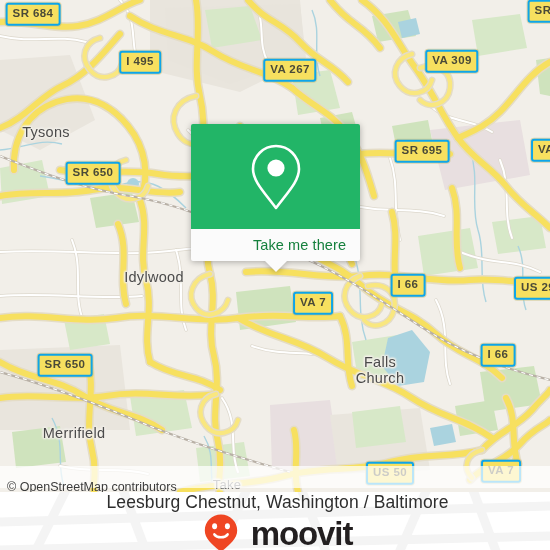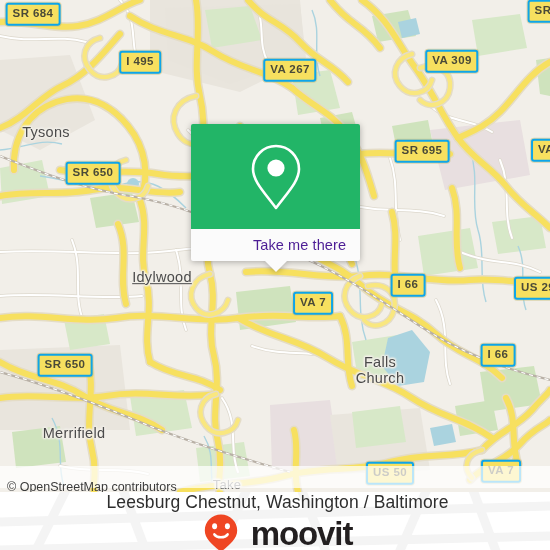--- a/index.html
+++ b/index.html
@@ -121,21 +121,21 @@
   #callout-pin { display: block; }
   #callout-body {
     background: #fbfbfb;
     height: 32px;
     border-radius: 0 0 2px 2px;
     display: flex;
     align-items: center;
     justify-content: center;
   }
   #callout-label {
-    color: #4c1d95;
+    color: #15803d;
     font-family: "Liberation Sans", sans-serif;
     font-size: 14.5px;
     letter-spacing: .1px;
     white-space: nowrap;
     margin-left: 48px;
   }
   #callout-tail {
     position: absolute;
     left: 50%;
     top: 137px;
@@ -446,21 +446,21 @@
         <div class="shield" style="left: 408px; top: 285px;">I 66</div>
         <div class="shield" style="left: 538px; top: 288px;">US 29</div>
         <div class="shield" style="left: 498px; top: 355px;">I 66</div>
         <div class="shield" style="left: 65px; top: 365px;">SR 650</div>
         <div class="shield" style="left: 350px; top: 473px; margin-left: 40px;">US 50</div>
         <div class="shield" style="left: 501px; top: 471px;">VA 7</div>
       </div>
 
     <div id="place-layer">
         <div class="place" style="left: 46px; top: 116px; margin-top: 17px;">Tysons</div>
-        <div class="place" style="left: 162px; top: 278px; text-decoration: underline;">Idylwood</div>
+        <div class="place" style="left: 154px; top: 278px;">Idylwood</div>
         <div class="place" style="left: 380px; top: 371px;">Falls
 Church</div>
         <div class="place" style="left: 74px; top: 434px;">Merrifield</div>
         <div class="place small" style="left: 227px; top: 485px;">Take</div>
       </div>
 
     <div id="attribution">
       <span id="attribution-text">© OpenStreetMap contributors</span>
     </div>
 

